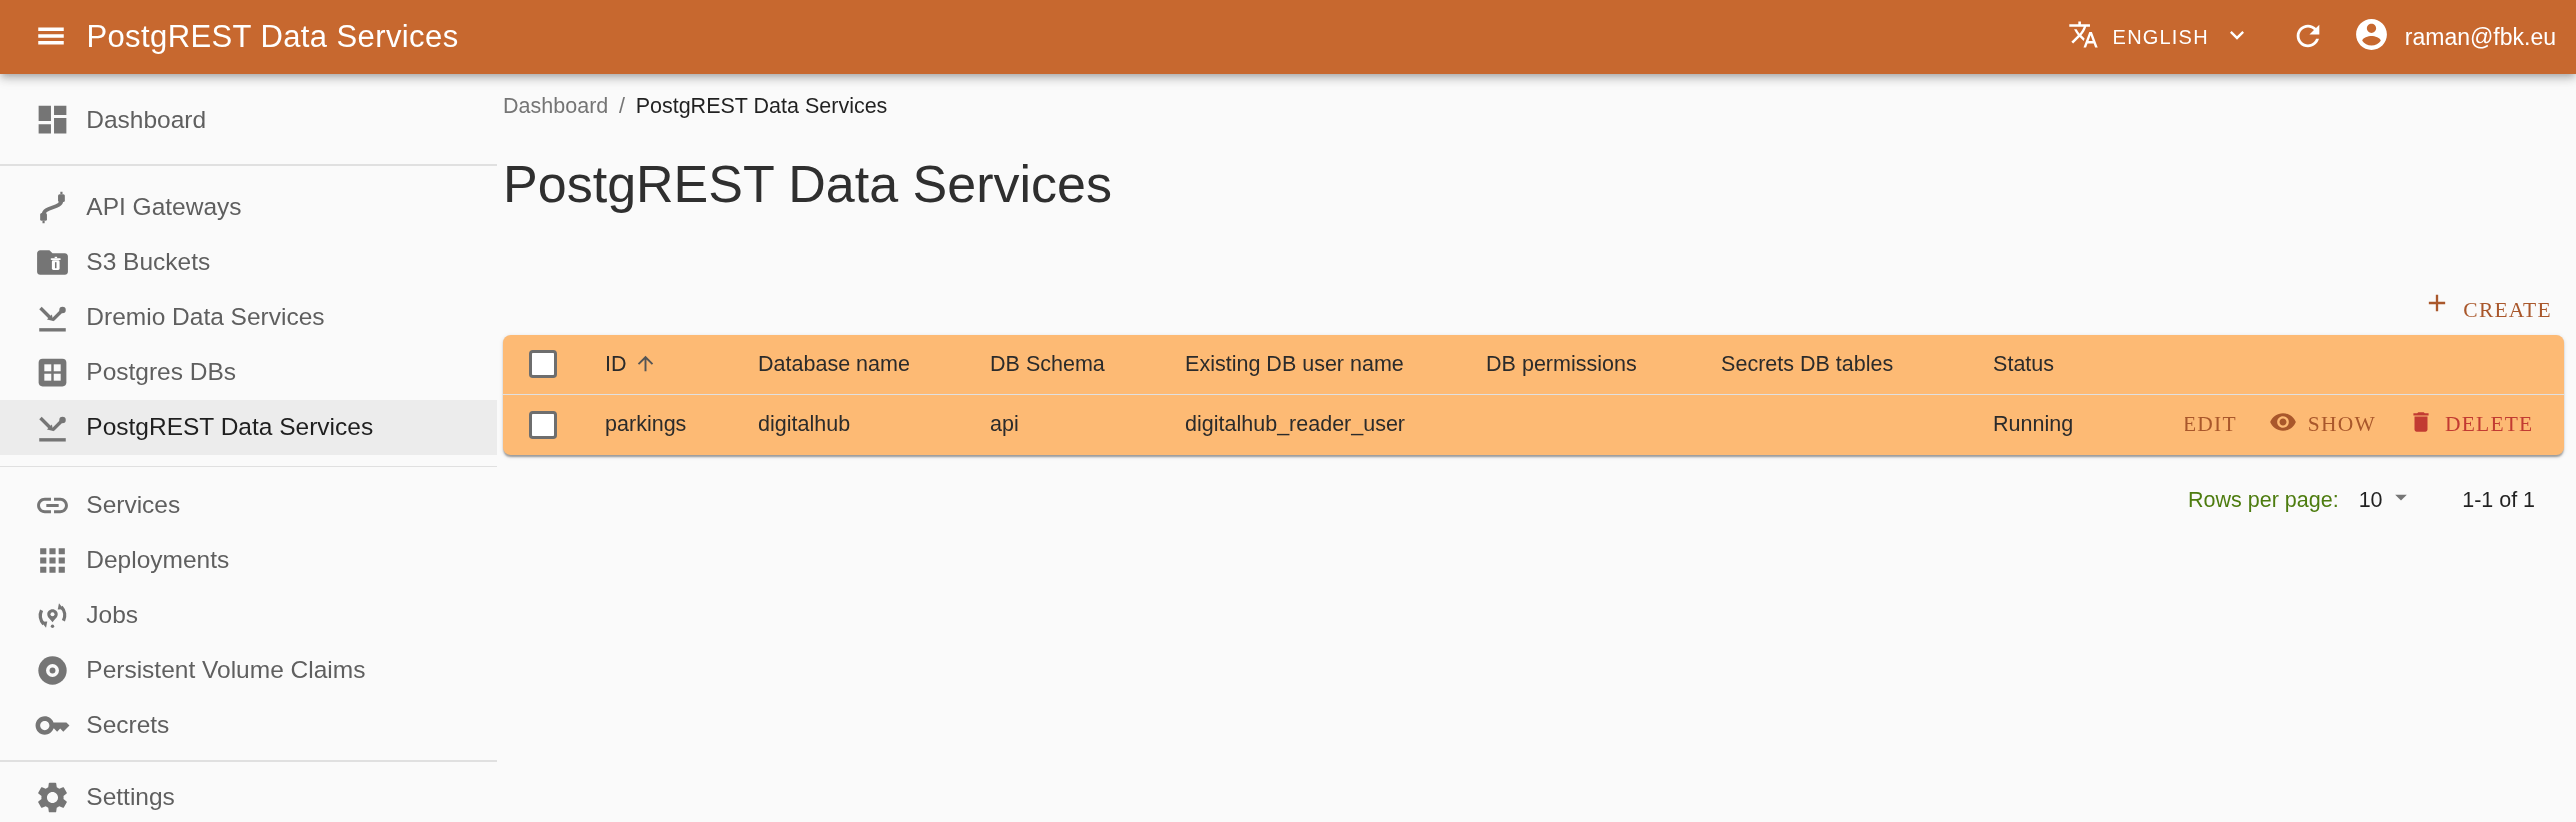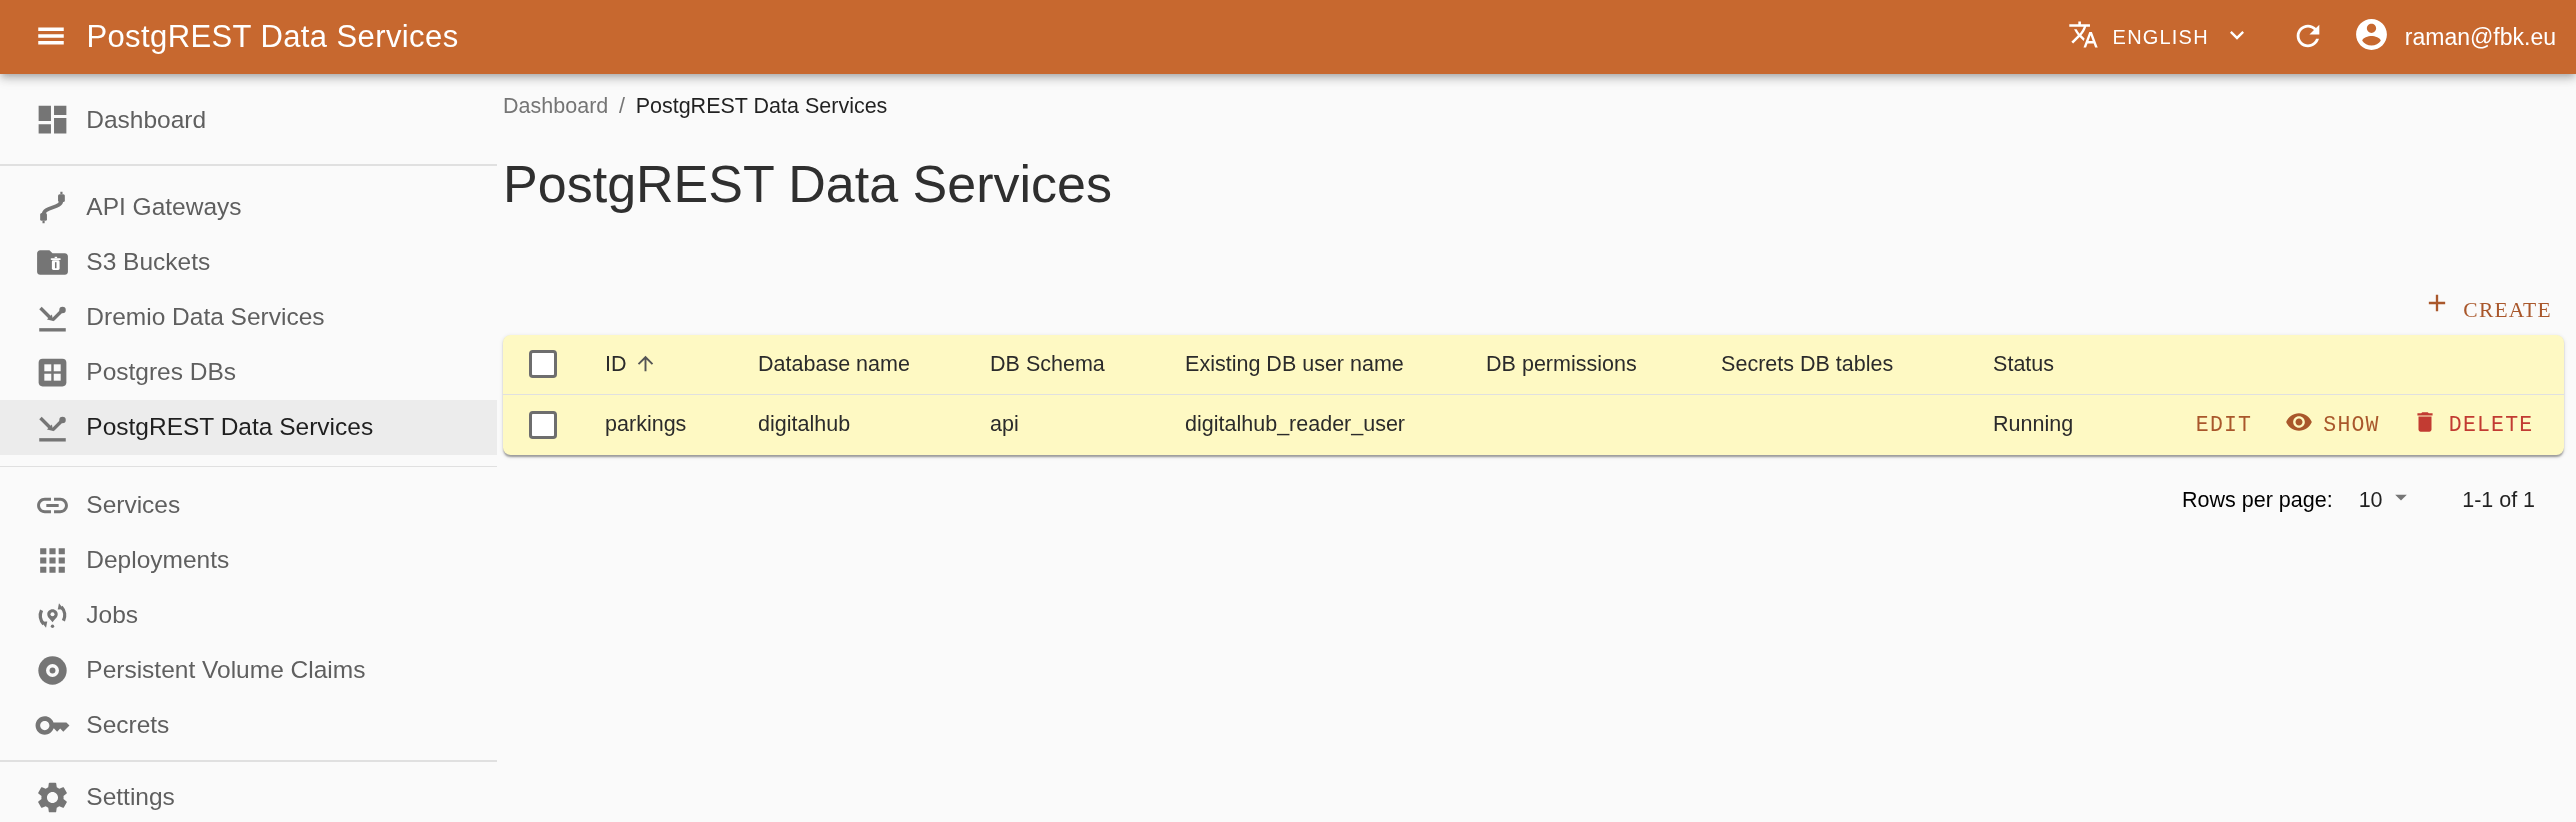--- a/index.html
+++ b/index.html
@@ -35,40 +35,40 @@
   .breadcrumb{ margin-top:20px; font-size:21.5px; display:flex; align-items:center; }
   .bc-link{ color:#757575; cursor:pointer; }
   .bc-sep{ color:#757575; margin:0 10.7px; }
   .bc-current{ color:rgba(0,0,0,.87); }
   .page-title{ margin-top:35px; font-size:52px; font-weight:400; color:#2f2f2f; line-height:61px; }
   .toolbar{ margin-top:66px; height:49px; display:flex; justify-content:flex-end; align-items:center; }
   .create-btn{ display:flex; align-items:flex-end; gap:12.3px; background:none; border:none; cursor:pointer;
     color:var(--primary); font-size:21.5px; font-weight:500; letter-spacing:1.2px; padding:0 12.3px; border-radius:6.1px;
     font-family:Liberation Serif, serif; }
   
-  .card{ margin-top:4.6px; background:#fef9c3; border-radius:7.7px;
+  .card{ margin-top:4.6px; background:#fdba74; border-radius:7.7px;
     box-shadow:0 3.1px 2.3px -1.5px rgba(0,0,0,.2), 0 1.5px 1.5px 0 rgba(0,0,0,.14), 0 1.5px 4.6px 0 rgba(0,0,0,.12); }
   table{ width:100%; border-collapse:collapse; table-layout:fixed; }
   th,td{ height:60px; text-align:left; font-size:21.5px; color:var(--text-dark); vertical-align:middle;
     white-space:nowrap; overflow:hidden; }
   thead th{ font-weight:500; border-bottom:1.5px solid var(--divider); }
   .cb-cell{ padding-left:26px; }
   .checkbox{ width:28px; height:28px; border:3.1px solid #6e6e6e; border-radius:3.8px; display:inline-block;
     vertical-align:middle; cursor:pointer; background:#fff; }
   .sort-arrow{ vertical-align:-4.6px; margin-left:7.7px; fill:#555; }
   .actions-cell{ padding-right:23px; }
   .row-actions{ display:flex; justify-content:flex-end; align-items:center; gap:17px; }
   .act-btn{ display:flex; align-items:center; gap:10.7px; background:none; border:none; cursor:pointer;
     font-size:21.5px; font-weight:500; letter-spacing:1.2px; color:var(--primary); padding:4.6px 7.7px; border-radius:6.1px;
-    font-family:Liberation Mono, monospace; }
+    font-family:Liberation Serif, serif; }
   .act-btn.danger{ color:var(--danger); }
   
   .pagination{ height:77px; display:flex; align-items:center; justify-content:flex-end; padding:14px 29px 0 0;
     font-size:21.5px; color:rgba(0,0,0,.87); }
-  .rpp-label{ margin-right:26px; color:#000000; }
+  .rpp-label{ margin-right:20px; color:#4d7c0f; }
   .rpp-select{ display:flex; align-items:center; gap:4.6px; cursor:pointer; }
   .range{ margin-left:47px; }
 </style>
 </head>
 <body>
 
 <header class="appbar">
   <button class="iconbtn">
     <span>
       <svg width="34" height="34" viewBox="0 0 24 24" fill="#fff">

